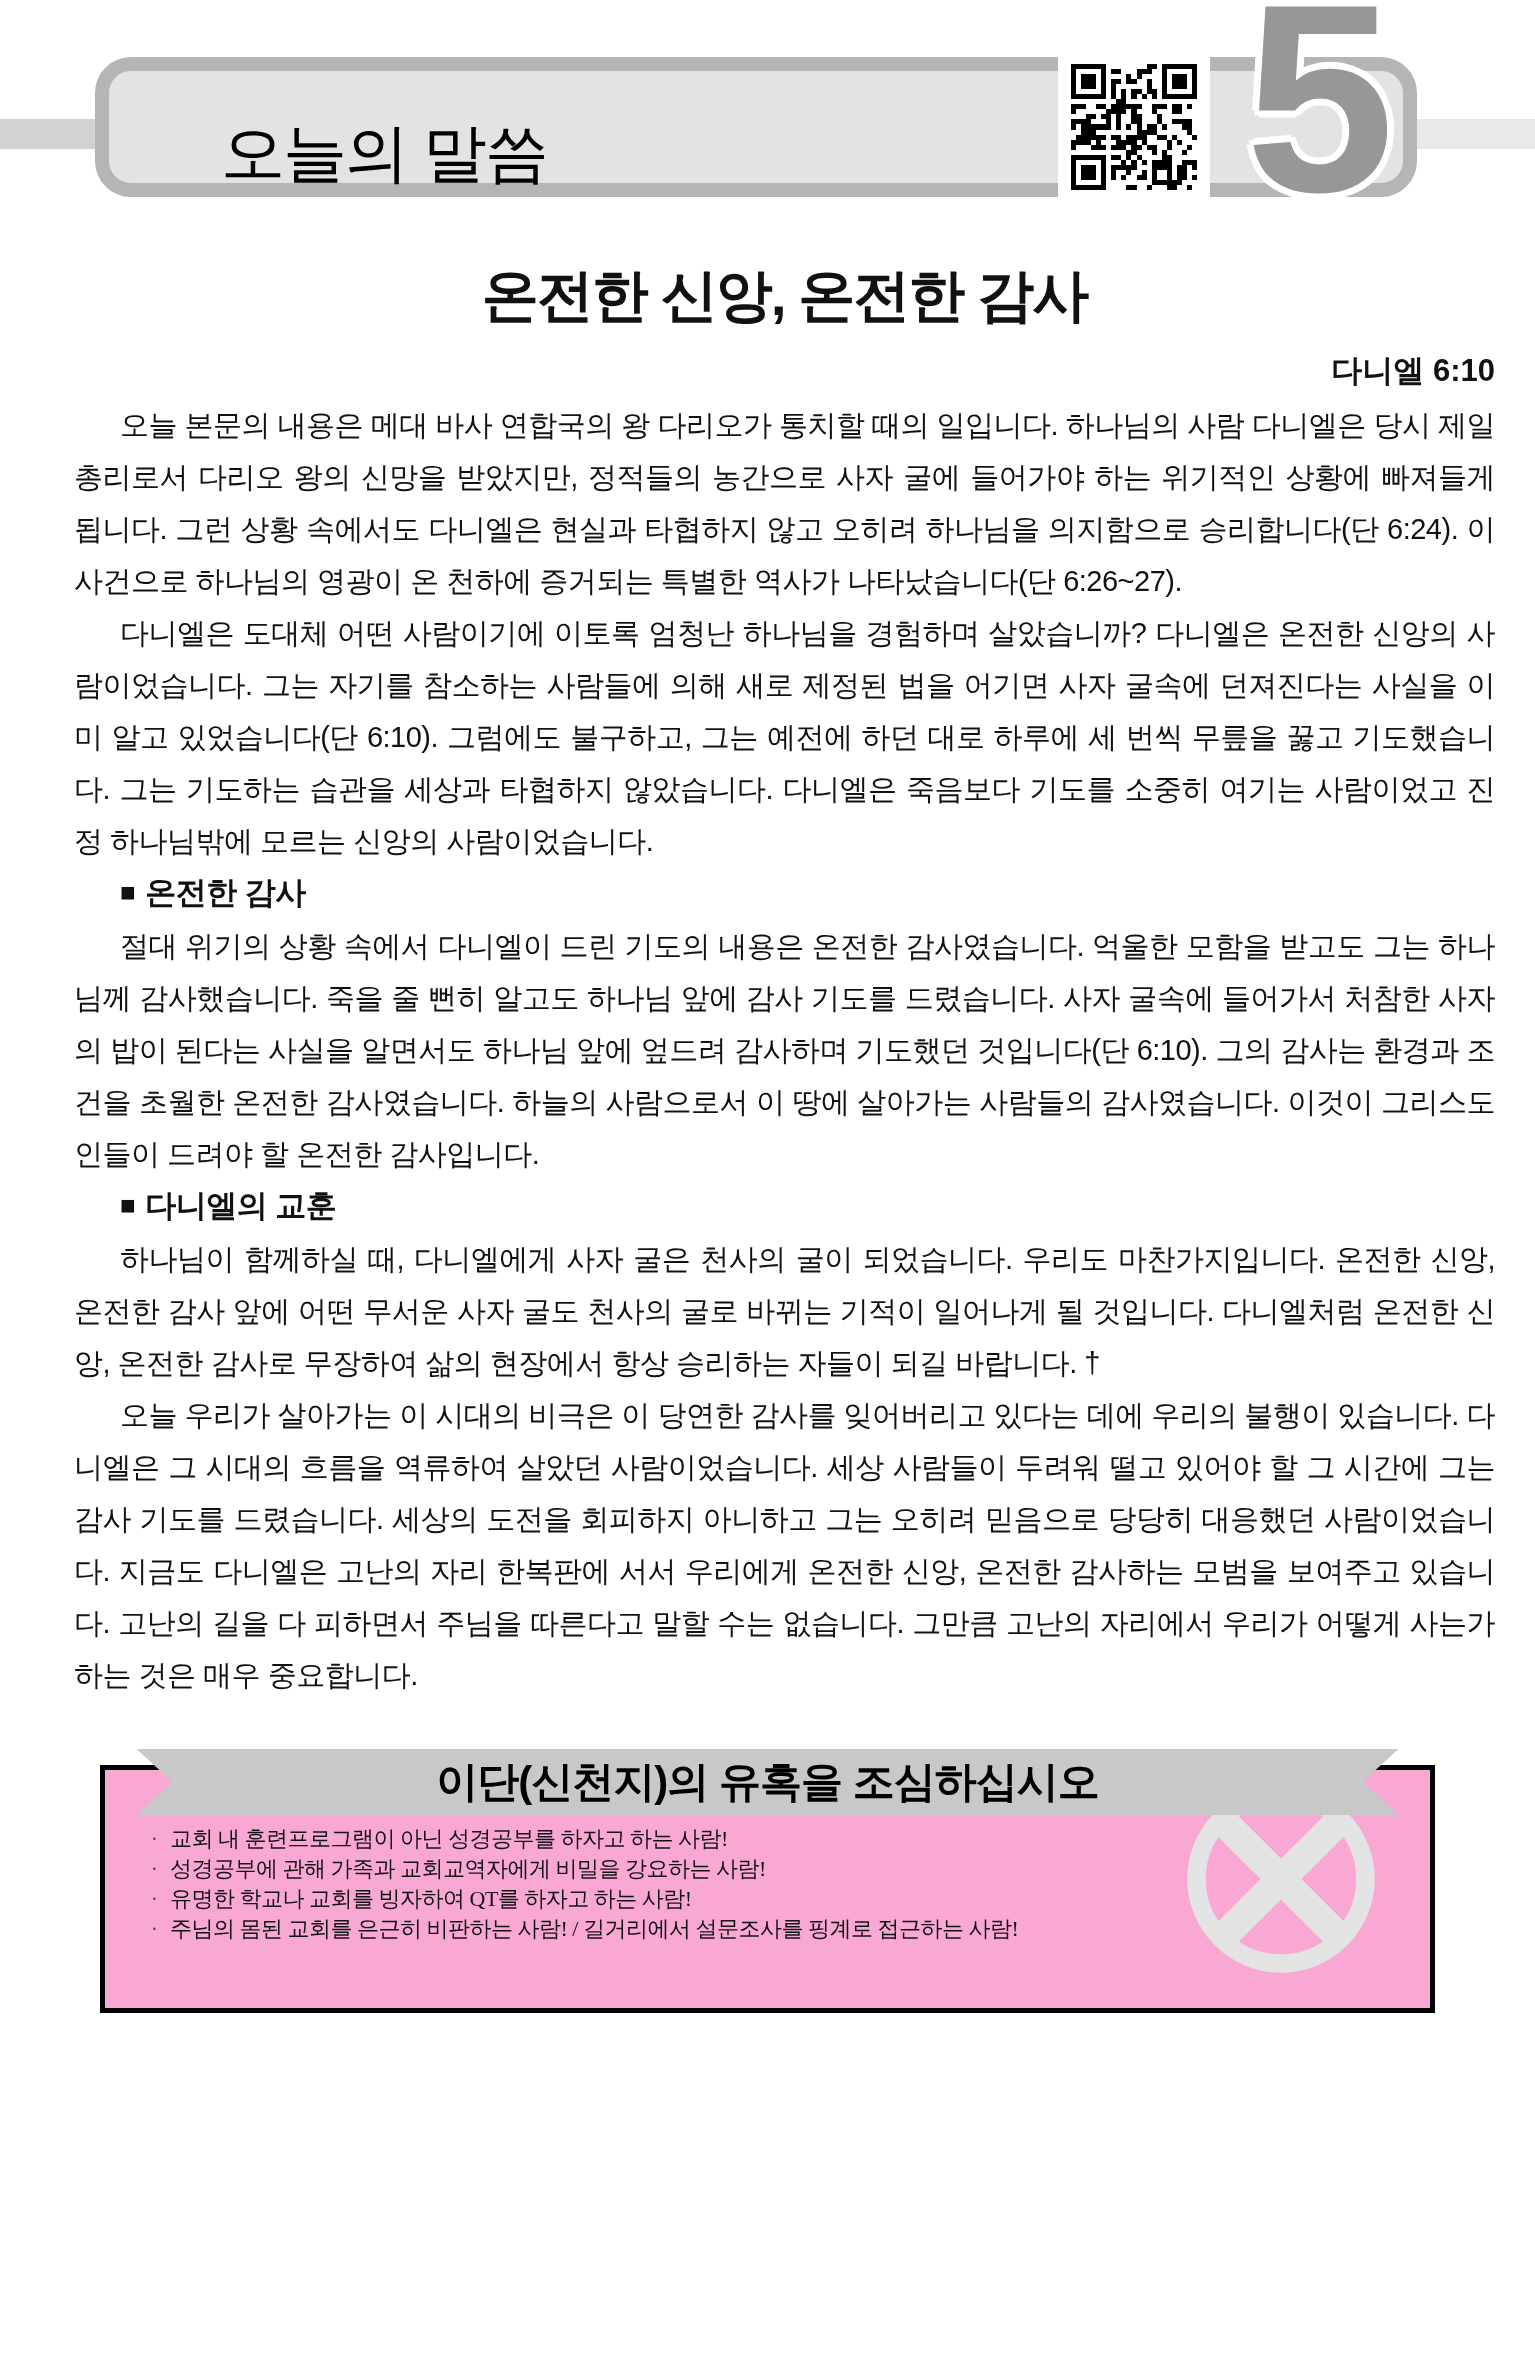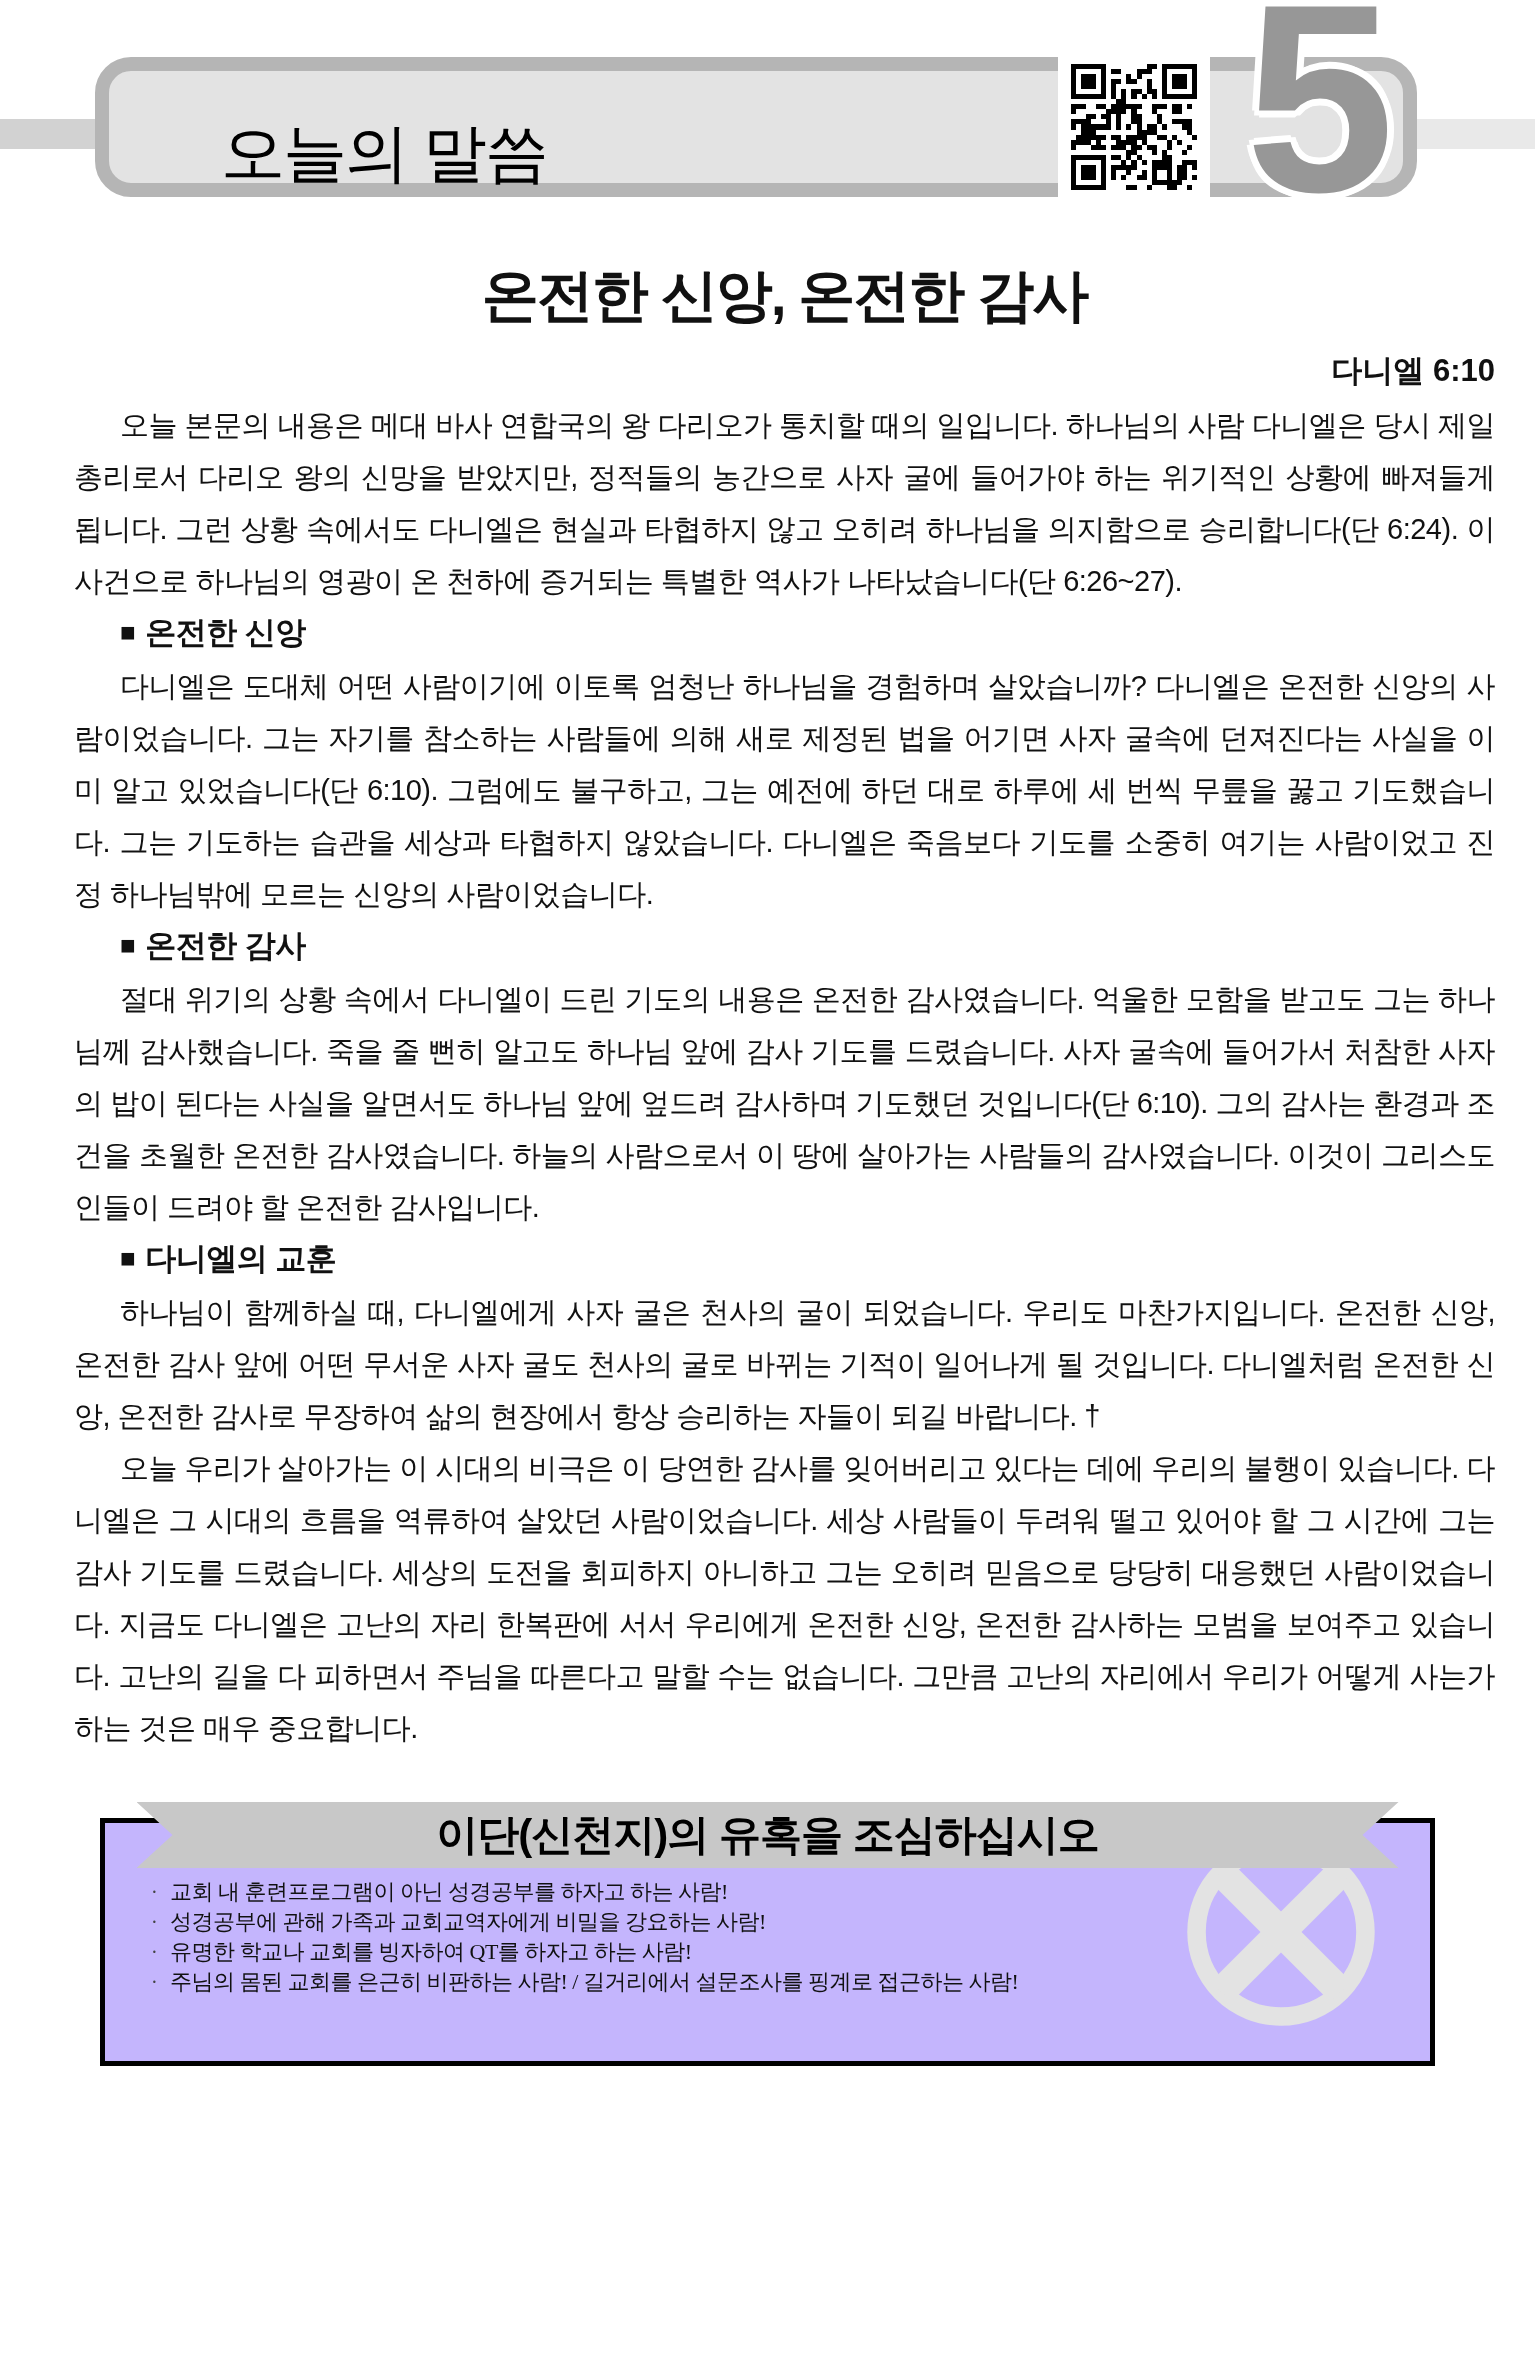--- a/index.html
+++ b/index.html
@@ -36,21 +36,21 @@
   .lesson-title { text-align:center; font-size:57px; font-weight:bold; letter-spacing:-2px; margin-top:40px; }
   .scripture-ref { text-align:right; font-size:31px; font-weight:bold; margin-top:16px; line-height:40px; }
   .body-par { font-size:29px; line-height:52px; text-align:justify; text-indent:46px; letter-spacing:-0.5px; }
   .intro-par { margin-top:8px; }
   .section-heading { font-size:31px; font-weight:bold; line-height:52px; margin-left:46px; letter-spacing:-0.5px; }
   .section-bullet { display:inline-block; font-size:26px; margin-right:10px; transform:translateY(-2px); }
   .memory-verse { font-size:31px; font-weight:bold; margin-top:22px; letter-spacing:-0.5px; }
 
   
   .warning { position:relative; margin:64px 100px 0; }
-  .warning-box { position:relative; border:5px solid #000; height:248px; background:#c4b5fd; }
+  .warning-box { position:relative; border:5px solid #000; height:248px; background:#f9a8d4; }
   .warning-ribbon {
     position:absolute; left:50%; top:-21px; transform:translateX(-50%);
     width:1262px; height:66px; background:#c8c8c8; z-index:2;
     clip-path:polygon(0 0,100% 0,calc(100% - 36px) 50%,100% 100%,0 100%,36px 50%);
     display:flex; align-items:center; justify-content:center;
   }
   .warning-title { font-size:42px; font-weight:bold; letter-spacing:-1px; color:#000; }
   .warning-list { position:relative; z-index:1; padding:54px 40px 0 38px;font-family:Liberation Serif, serif; }
   .warning-item { font-size:22px; line-height:30px; letter-spacing:-0.5px; white-space:nowrap; }
   .dot-bullet { display:inline-block; width:22px; text-align:center; color:#444; font-size:20px; }
@@ -283,21 +283,20 @@
         </svg>
     </div>
     <div class="big-number">5</div>
   </div>
 
   <div class="main">
     <div class="lesson-title">온전한 신앙, 온전한 감사</div>
     <div class="scripture-ref">다니엘 6:10</div>
     <p class="body-par intro-par">오늘 본문의 내용은 메대 바사 연합국의 왕 다리오가 통치할 때의 일입니다. 하나님의 사람 다니엘은 당시 제일 총리로서 다리오 왕의 신망을 받았지만, 정적들의 농간으로 사자 굴에 들어가야 하는 위기적인 상황에 빠져들게 됩니다. 그런 상황 속에서도 다니엘은 현실과 타협하지 않고 오히려 하나님을 의지함으로 승리합니다(단 6:24). 이 사건으로 하나님의 영광이 온 천하에 증거되는 특별한 역사가 나타났습니다(단 6:26~27).</p>
     <div id="lesson-sections">
-        <div class="section-heading"><span class="section-bullet">■</span>온전한 신앙</div>
         <p class="body-par">다니엘은 도대체 어떤 사람이기에 이토록 엄청난 하나님을 경험하며 살았습니까? 다니엘은 온전한 신앙의 사람이었습니다. 그는 자기를 참소하는 사람들에 의해 새로 제정된 법을 어기면 사자 굴속에 던져진다는 사실을 이미 알고 있었습니다(단 6:10). 그럼에도 불구하고, 그는 예전에 하던 대로 하루에 세 번씩 무릎을 꿇고 기도했습니다. 그는 기도하는 습관을 세상과 타협하지 않았습니다. 다니엘은 죽음보다 기도를 소중히 여기는 사람이었고 진정 하나님밖에 모르는 신앙의 사람이었습니다.</p>
         <div class="section-heading"><span class="section-bullet">■</span>온전한 감사</div>
         <p class="body-par">절대 위기의 상황 속에서 다니엘이 드린 기도의 내용은 온전한 감사였습니다. 억울한 모함을 받고도 그는 하나님께 감사했습니다. 죽을 줄 뻔히 알고도 하나님 앞에 감사 기도를 드렸습니다. 사자 굴속에 들어가서 처참한 사자의 밥이 된다는 사실을 알면서도 하나님 앞에 엎드려 감사하며 기도했던 것입니다(단 6:10). 그의 감사는 환경과 조건을 초월한 온전한 감사였습니다. 하늘의 사람으로서 이 땅에 살아가는 사람들의 감사였습니다. 이것이 그리스도인들이 드려야 할 온전한 감사입니다.</p>
         <div class="section-heading"><span class="section-bullet">■</span>다니엘의 교훈</div>
         <p class="body-par">하나님이 함께하실 때, 다니엘에게 사자 굴은 천사의 굴이 되었습니다. 우리도 마찬가지입니다. 온전한 신앙, 온전한 감사 앞에 어떤 무서운 사자 굴도 천사의 굴로 바뀌는 기적이 일어나게 될 것입니다. 다니엘처럼 온전한 신앙, 온전한 감사로 무장하여 삶의 현장에서 항상 승리하는 자들이 되길 바랍니다. †</p>
         <p class="body-par">오늘 우리가 살아가는 이 시대의 비극은 이 당연한 감사를 잊어버리고 있다는 데에 우리의 불행이 있습니다. 다니엘은 그 시대의 흐름을 역류하여 살았던 사람이었습니다. 세상 사람들이 두려워 떨고 있어야 할 그 시간에 그는 감사 기도를 드렸습니다. 세상의 도전을 회피하지 아니하고 그는 오히려 믿음으로 당당히 대응했던 사람이었습니다. 지금도 다니엘은 고난의 자리 한복판에 서서 우리에게 온전한 신앙, 온전한 감사하는 모범을 보여주고 있습니다. 고난의 길을 다 피하면서 주님을 따른다고 말할 수는 없습니다. 그만큼 고난의 자리에서 우리가 어떻게 사는가 하는 것은 매우 중요합니다.</p>
       </div>
   </div>
 
   <div class="warning">

